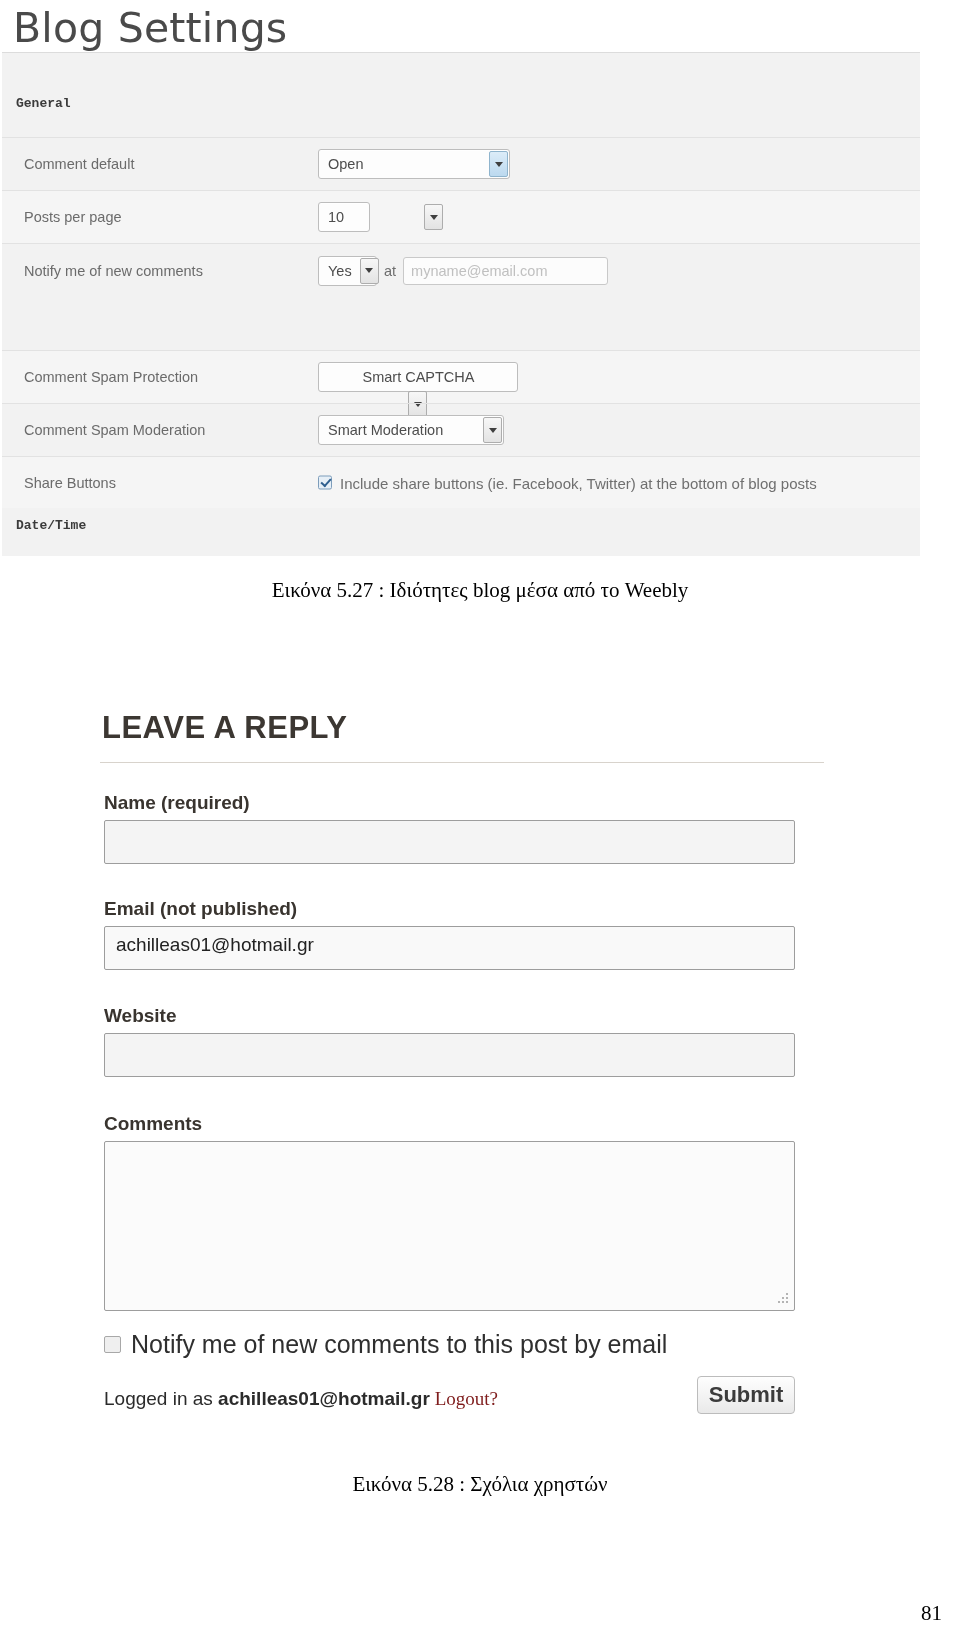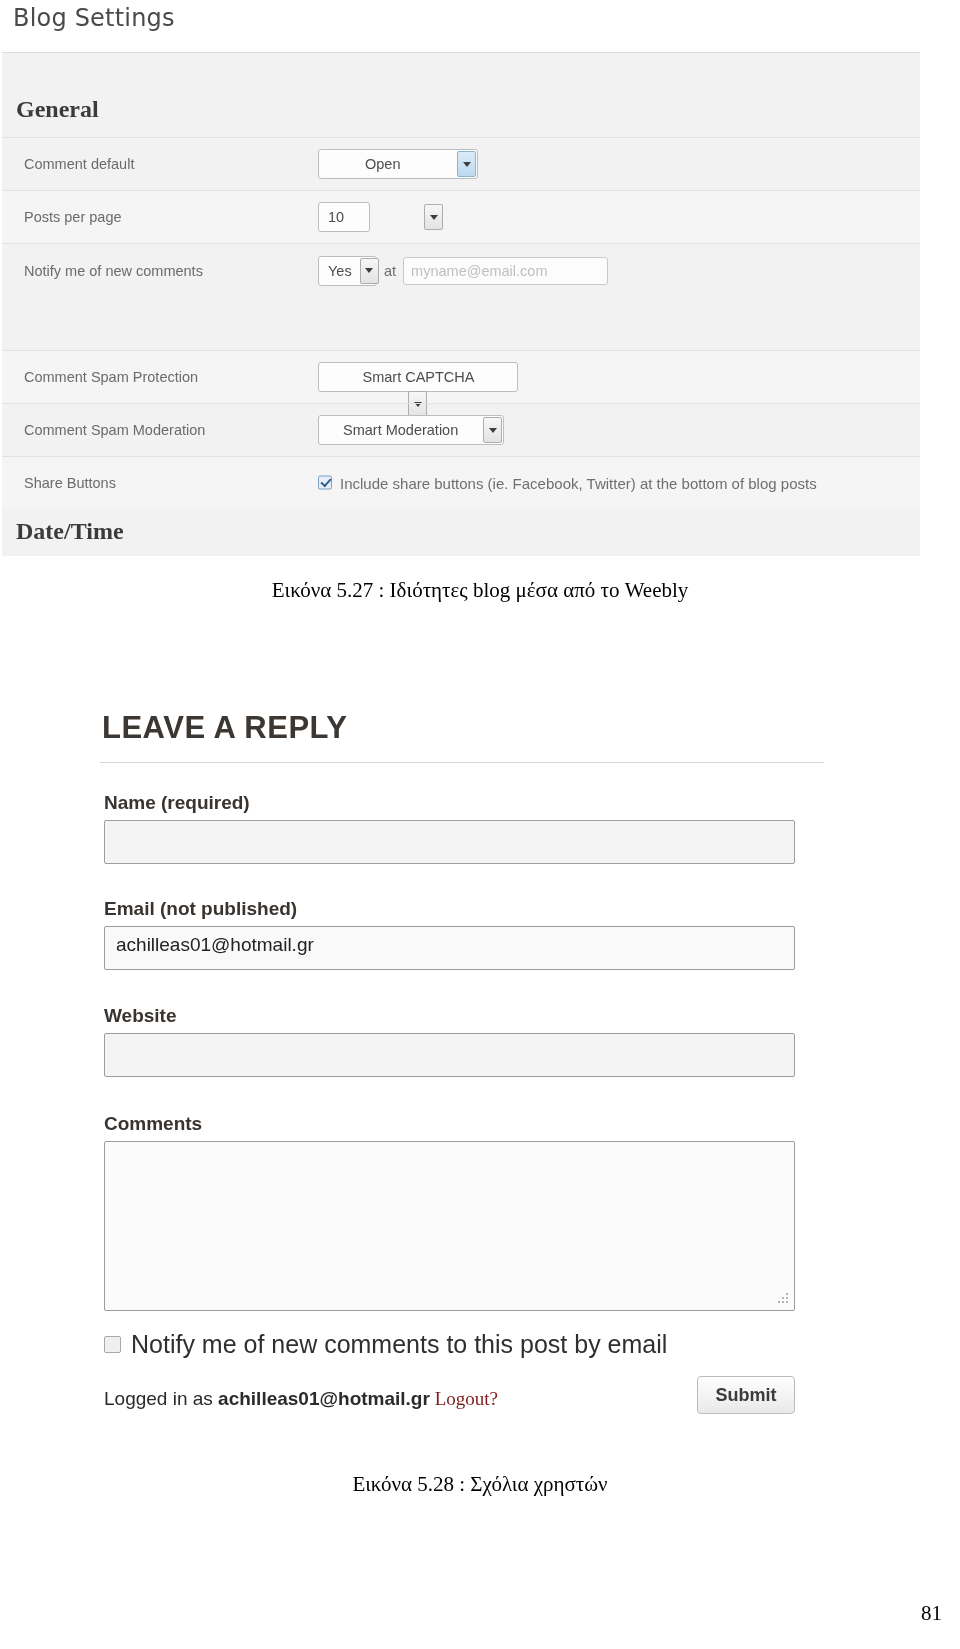--- a/index.html
+++ b/index.html
@@ -27,42 +27,42 @@
     position: absolute;
     left: 0; top: 0;
     width: 920px;
     height: 52px;
     background: #ffffff;
   }
   .fig1-title {
     position: absolute;
     left: 13px;
     top: 4px;
-    font-size: 24px;
+    font-size: 41px;
     font-weight: 400;
     color: #4a4a4a;
     letter-spacing: 0.2px;
     font-family: "DejaVu Sans", sans-serif;
   }
   .fig1-panel {
     position: absolute;
     left: 2px;
     top: 52px;
     width: 918px;
     height: 503px;
     background: #f2f2f2;
     border-top: 1px solid #dcdcdc;
   }
   .section-head {
     position: absolute;
     left: 14px;
-    font-size: 24px;
+    font-size: 13px;
     font-weight: bold;
     color: #3b3b3b;
-    font-family: Liberation Serif, serif;
+    font-family: Liberation Mono, monospace;
   }
   .sec-general { top: 43px; }
   .sec-datetime { top: 465px; }
 
   .srow {
     position: absolute;
     left: 0;
     width: 918px;
     border-top: 1px solid #e2e2e2;
     box-sizing: border-box;
@@ -306,21 +306,21 @@
   .submit-btn {
     position: absolute;
     left: 597px;
     top: 666px;
     width: 98px;
     height: 38px;
     border: 1px solid #bcbcbc;
     border-radius: 4px;
     background: linear-gradient(#fefefe, #e9e9e9);
     box-sizing: border-box;
-    font-size: 18px;
+    font-size: 22px;
     font-weight: bold;
     color: #3b3b3b;
     display: flex;
     align-items: center;
     justify-content: center;
   }
 
   
   .page-num {
     position: absolute;
@@ -340,21 +340,21 @@
     <div class="fig1-title">Blog Settings</div>
   </div>
 
   <div class="fig1-panel">
 
     <div class="section-head sec-general">General</div>
 
     <div class="srow" style="top:84px;height:53px;">
       <div class="srow-label">Comment default</div>
       <div class="srow-ctl">
-        <div class="sel blue" style="width:160px;padding-left:37px;">
+        <div class="sel blue" style="width:192px;">
           <span class="sel-text">Open</span>
           <span class="sel-spacer"></span>
           <span class="sel-arrow">
               <i class="caret"></i>
             </span>
         </div>
       </div>
     </div>
 
     <div class="srow" style="top:137px;height:53px;">
@@ -395,21 +395,21 @@
           <span class="sel-arrow">
               <i class="caret"></i>
             </span>
         </div>
       </div>
     </div>
 
     <div class="srow" style="top:350px;height:53px;">
       <div class="srow-label">Comment Spam Moderation</div>
       <div class="srow-ctl">
-        <div class="sel" style="width:186px;padding-left:15px;">
+        <div class="sel" style="width:186px;">
           <span class="sel-text">Smart Moderation</span>
           <span class="sel-spacer"></span>
           <span class="sel-arrow">
               <i class="caret"></i>
             </span>
         </div>
       </div>
     </div>
 
     <div class="srow" style="top:403px;height:52px;">

